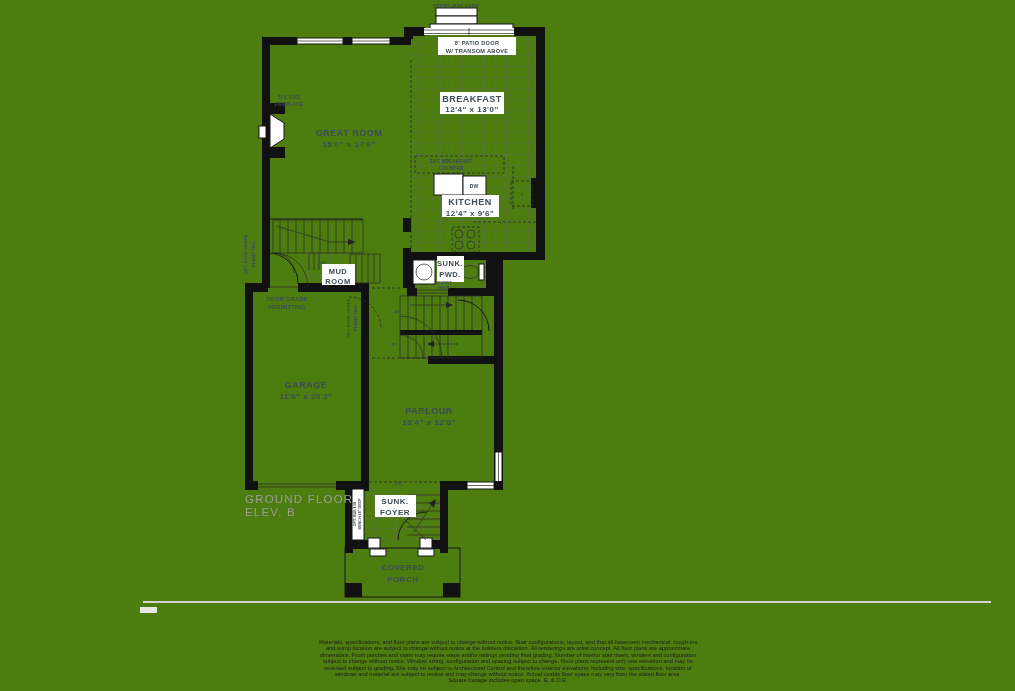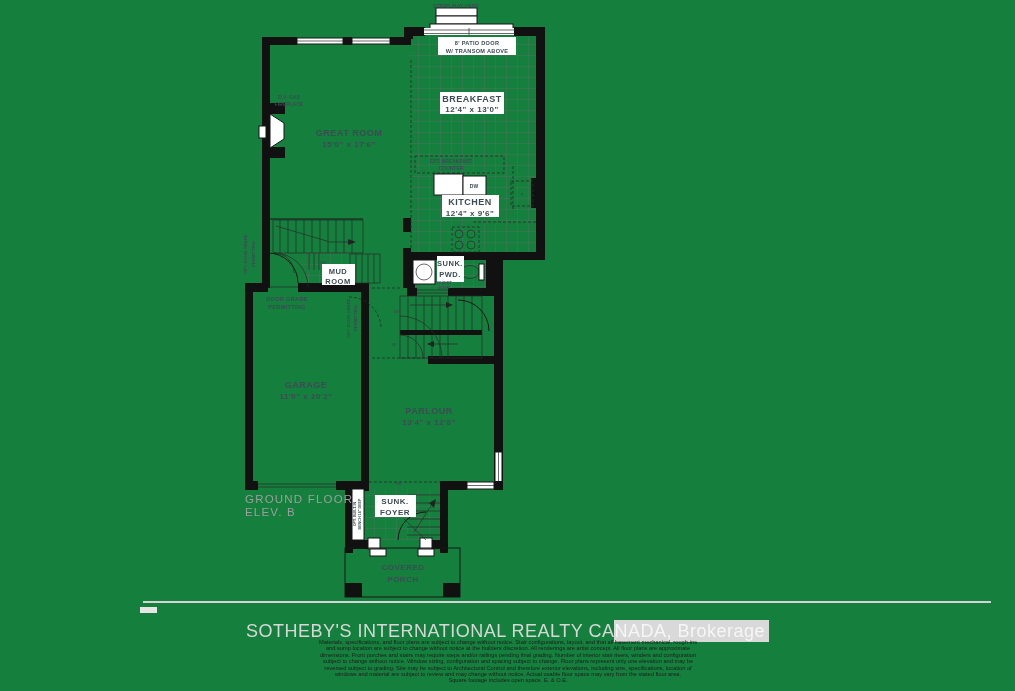--- a/index.html
+++ b/index.html
@@ -1,16 +1,16 @@
 <!DOCTYPE html>
 <html><head>
 <meta charset="utf-8">
 <style>
   html,body{margin:0;padding:0;background:#fff;}
-  #stage{position:relative;width:1015px;height:691px;background:#15803d;overflow:hidden;
+  #stage{position:relative;width:1015px;height:691px;background:#4d7c0f;overflow:hidden;
          font-family:"Liberation Sans",sans-serif;}
   #plan-svg{position:absolute;left:0;top:0;}
   .rm{fill:#3c4b54;font-weight:bold;letter-spacing:.5px;}
   .rm9{font-size:9px;} .rm8{font-size:8px;} .rm7{font-size:7.5px;}
   .sm{fill:#3c4b54;font-size:5.6px;font-weight:bold;letter-spacing:.3px;}
   .xs{fill:#3c4b54;font-size:4.2px;font-weight:bold;}
   .xxs{fill:#3c4b54;font-size:3.7px;font-weight:bold;}
   .gray{fill:#9d9d9d;font-size:11.5px;letter-spacing:1.2px;}
   .wall{fill:#111;}
   .ln{stroke:#161616;stroke-width:1;fill:none;}
@@ -297,21 +297,20 @@
   <text class="rm rm8" x="403" y="570" text-anchor="middle">COVERED</text>
   <text class="rm rm8" x="403" y="582" text-anchor="middle">PORCH</text>
 
   <text class="gray" x="245" y="503">GROUND FLOOR</text>
   <text class="gray" x="245" y="516">ELEV. B</text>
 </svg>
 
 <div id="footer-line"></div>
 <div id="footer-dash"></div>
 
-<div id="watermark"><span class="w1">SOTHEBY'S INTERNATIONAL REALTY CA</span><span class="w2">NADA, Brokerage</span></div>
 
 <div id="disclaimer">
   <div>Materials, specifications, and floor plans are subject to change without notice. Stair configurations, layout, and that all basement mechanical, rough-ins</div>
   <div>and sump location are subject to change without notice at the builders discretion. All renderings are artist concept. All floor plans are approximate</div>
   <div>dimensions. Front porches and stairs may require steps and/or railings pending final grading. Number of interior stair risers, winders and configuration</div>
   <div>subject to change without notice. Window sizing, configuration and spacing subject to change. Floor plans represent only one elevation and may be</div>
   <div>reversed subject to grading. Site may be subject to Architectural Control and therefore exterior elevations, including size, specifications, location of</div>
   <div>windows and material are subject to review and may change without notice. Actual usable floor space may vary from the stated floor area.</div>
   <div>Square footage includes open space. E. &amp; O.E.</div>
 </div>

